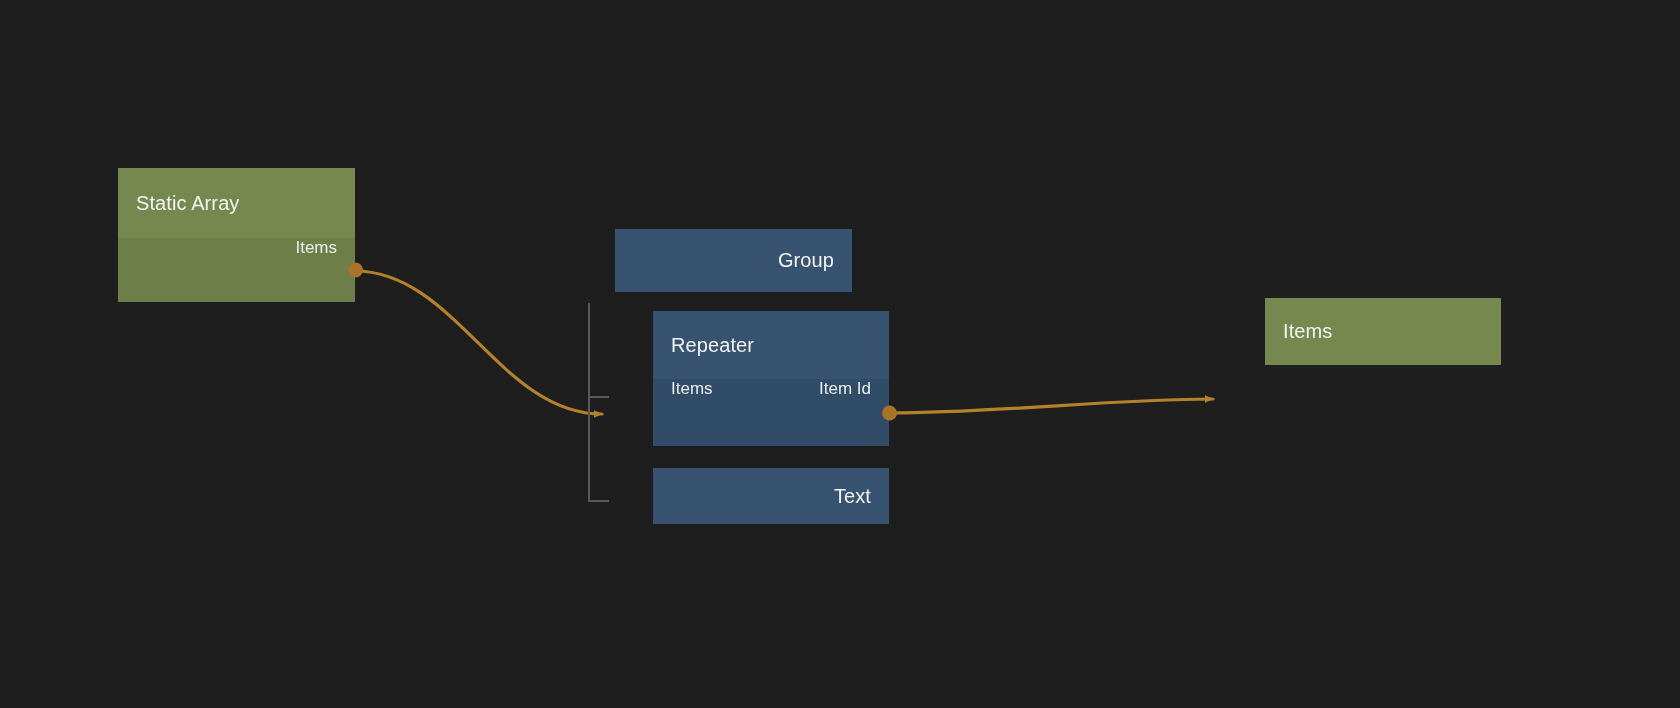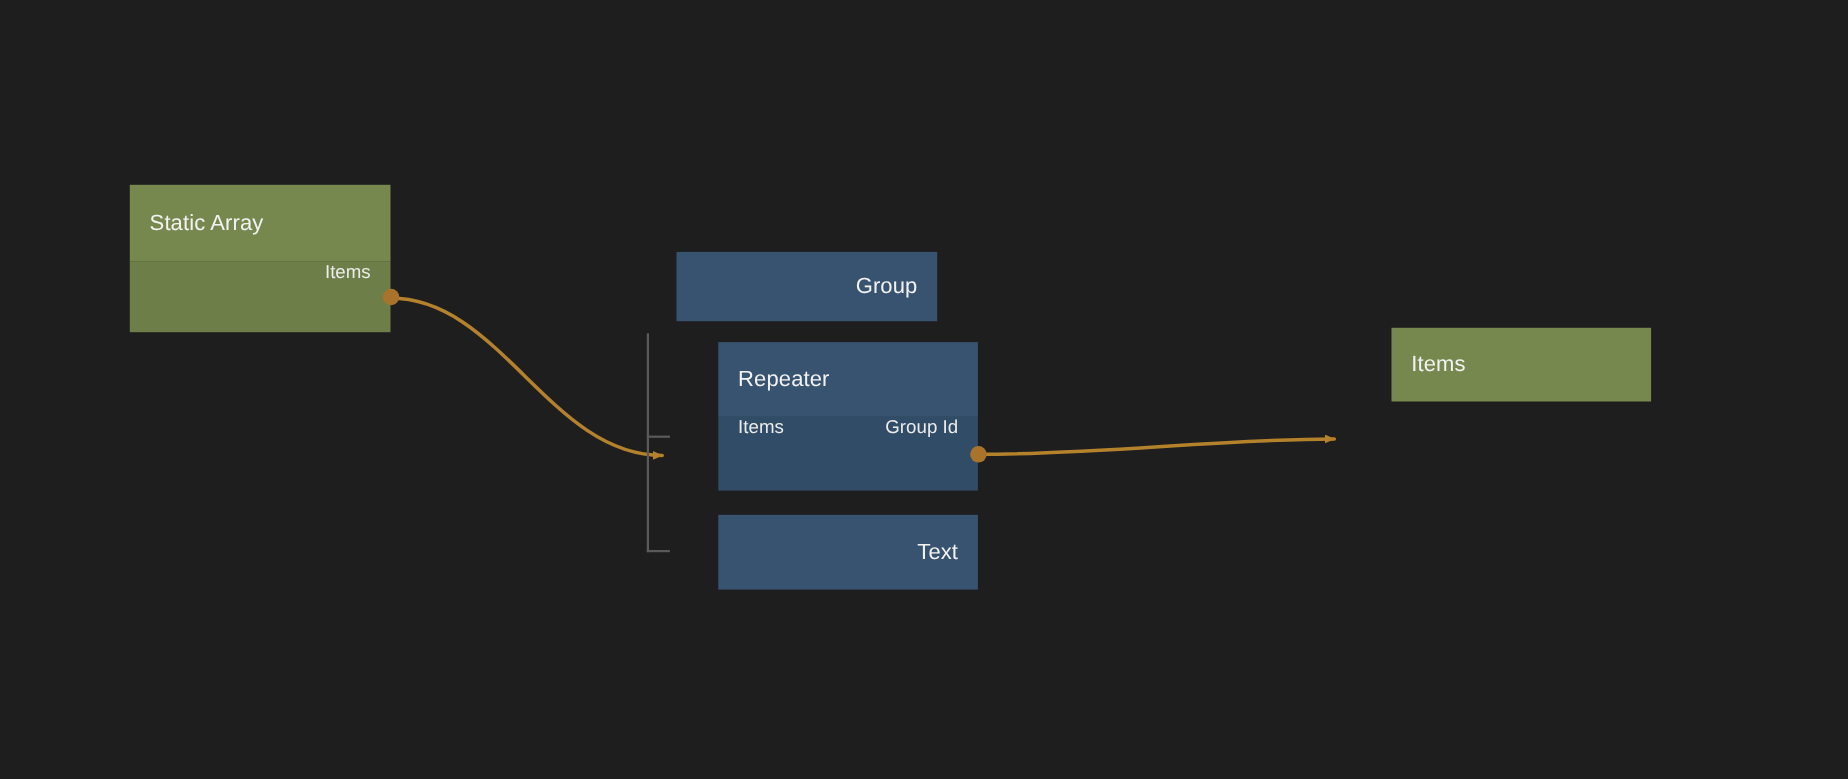--- a/index.html
+++ b/index.html
@@ -108,21 +108,21 @@
   #node-repeater {
     left: 609px; top: 311px; width: 280px;
   }
   #node-repeater .node-header { height: 68px; }
   #node-repeater .node-body   { height: 67px; }
   #node-repeater .port-row    { height: 67px; }
 
   #node-text {
     left: 609px; top: 468px; width: 280px;
   }
-  #node-text .node-header { height: 68px; }
+  #node-text .node-header { height: 56px; }
 
   #node-object {
     left: 1221px; top: 298px; width: 280px;
   }
   #node-object .node-header { height: 67px; }
   #node-object .node-body   { height: 66px; }
   #node-object .port-row    { height: 66px; }
 
   
   .tree-line {
@@ -175,21 +175,21 @@
   </div>
 
   <div class="node blue" id="node-repeater">
     <div class="node-header">
       <span>Repeater</span>
     </div>
     <div class="node-body">
       <div class="port-row">
         <span class="port-in-label">Items</span>
         <span class="spacer"></span>
-        <span class="port-out-label">Group Id</span>
+        <span class="port-out-label">Item Id</span>
         <span class="port-dot out"></span>
       </div>
     </div>
   </div>
 
   <div class="node blue solid" id="node-text">
     <div class="node-header">
       <span>Text</span>
     </div>
   </div>

